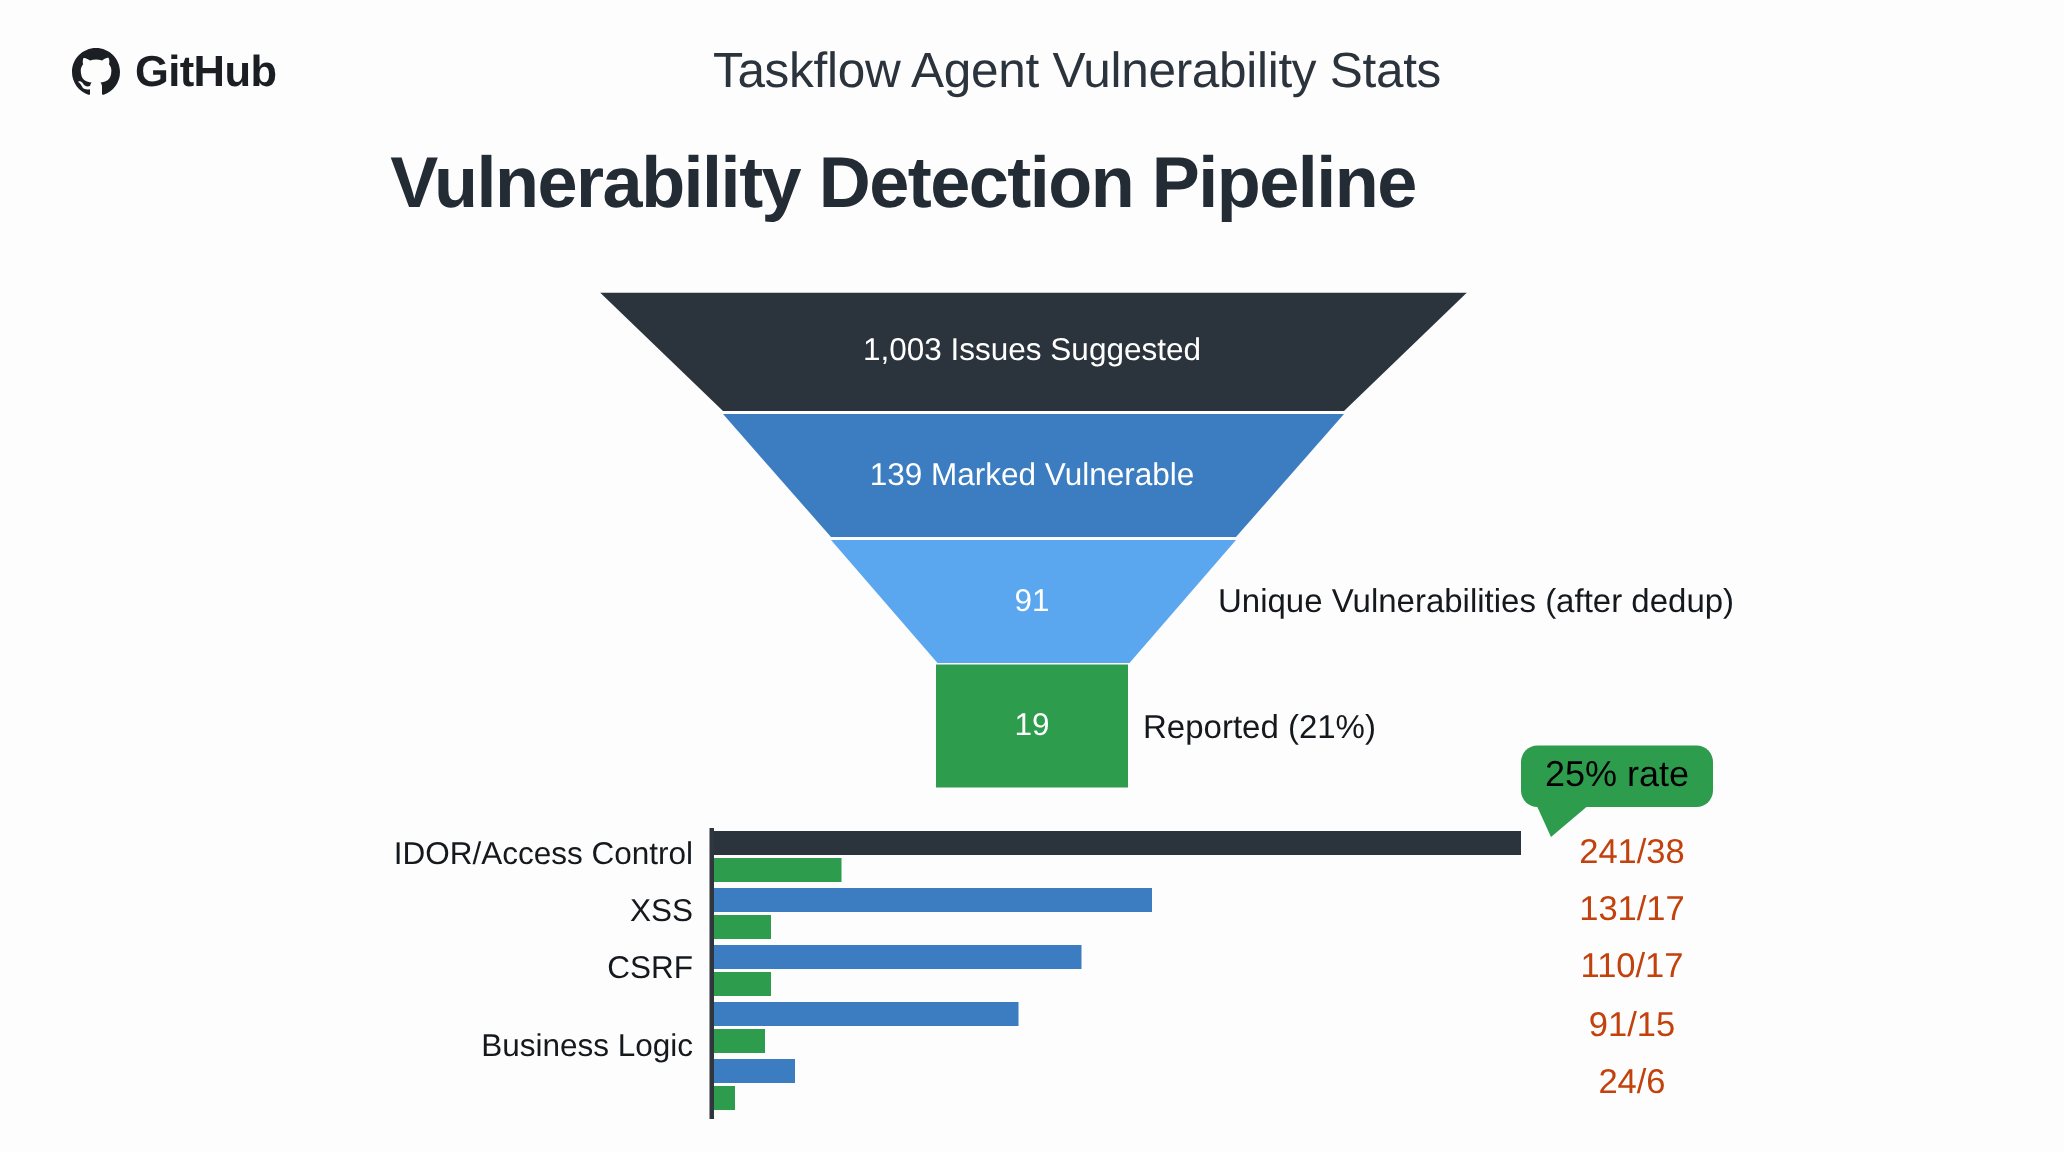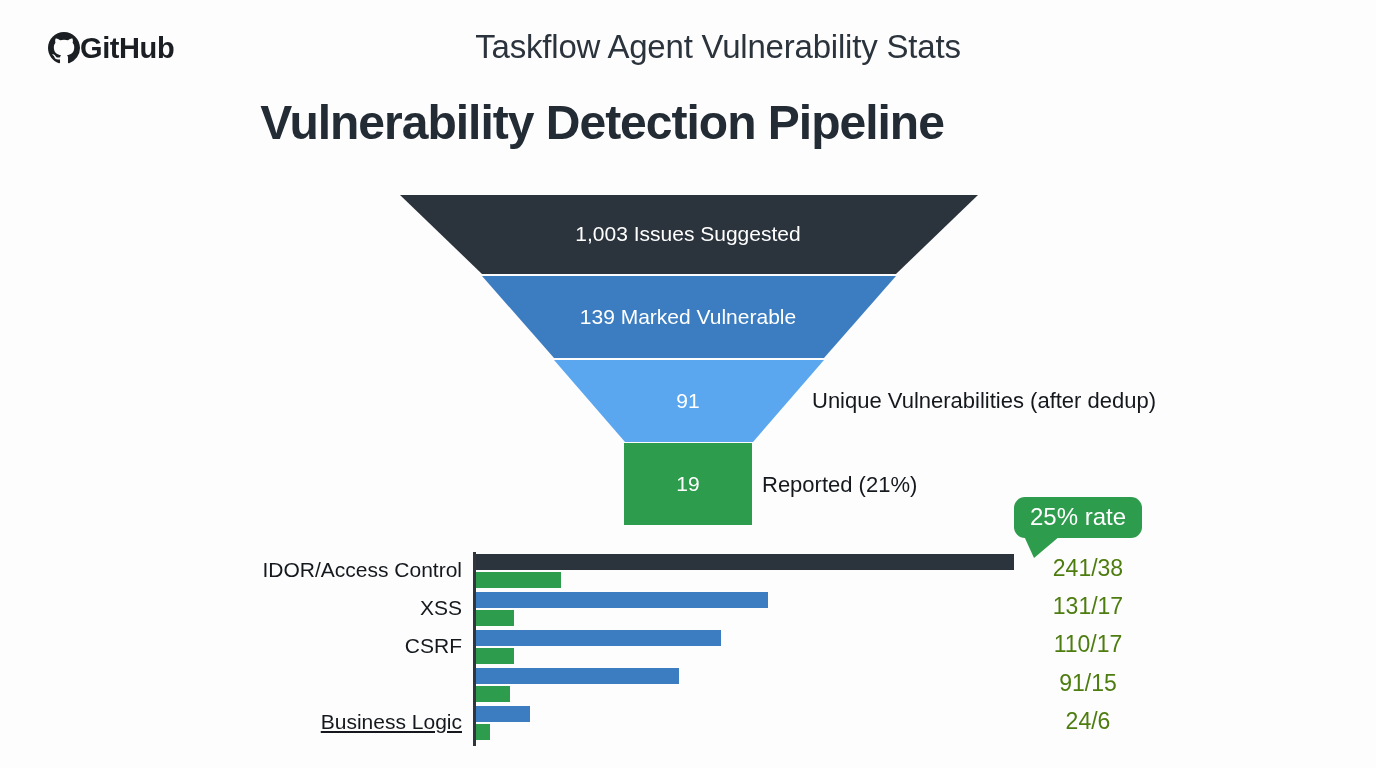--- a/index.html
+++ b/index.html
@@ -16,20 +16,21 @@
     color: #1c2128;
   }
 
   
   #brand {
     position: absolute;
     left: 48px;
     top: 32px;
     display: flex;
     align-items: center;
+    gap: 10px;
   }
   #brand .mark { display: block; width: 32px; height: 32px; }
   #brand .wordmark {
     font-size: 29px;
     font-weight: bold;
     letter-spacing: -0.4px;
     color: #1b1f23;
     line-height: 1;
   }
 
@@ -92,42 +93,42 @@
   }
   .bar.primary { background: #3b7dc0; }
   .bar.primary.dark { background: #2b333c; }
   .bar.secondary { background: #2e9c4d; }
   .val-label {
     position: absolute;
     left: 1028px;
     width: 120px;
     text-align: center;
     font-size: 23px;
-    color: #4d7c0f;
+    color: #c2410c;
     white-space: nowrap;
     transform: translateY(-50%);
   }
   #axis-line {
     position: absolute;
     left: 473px;
     top: 552px;
     width: 2.5px;
     height: 194px;
     background: #30363d;
   }
 
   
   #callout {
     position: absolute;
     left: 1014px;
     top: 497px;
     background: #2e9c4d;
     border-radius: 11px;
     padding: 8px 16px 9px 16px;
-    color: #ffffff;
+    color: #000000;
     font-size: 24px;
     white-space: nowrap;
     line-height: 1;
   }
   #callout .tail {
     position: absolute;
     left: 10px;
     bottom: -20px;
     width: 0; height: 0;
     border-left: 10px solid transparent;
@@ -192,21 +193,21 @@
 
   <div class="cat-label" style="top:646px;text-align:center;">CSRF</div>
   <div class="bar primary" style="top:630px; width:245px;"></div>
   <div class="bar secondary" style="top:648px; width:38px;"></div>
   <div class="val-label" style="top:644px;">110/17</div>
 
   <div class="bar primary" style="top:668px; width:203px;"></div>
   <div class="bar secondary" style="top:686px; width:34px;"></div>
   <div class="val-label" style="top:683px;">91/15</div>
 
-  <div class="cat-label" style="top:722px;text-decoration:underline;">Business Logic</div>
+  <div class="cat-label" style="top:698px;">Business Logic</div>
   <div class="bar primary" style="top:706px; width:54px;"></div>
   <div class="bar secondary" style="top:724px; width:14px;"></div>
   <div class="val-label" style="top:721px;">24/6</div>
 </div>
 
 <div id="callout">
   <span>25% rate</span>
   <span class="tail"></span>
 </div>
 

